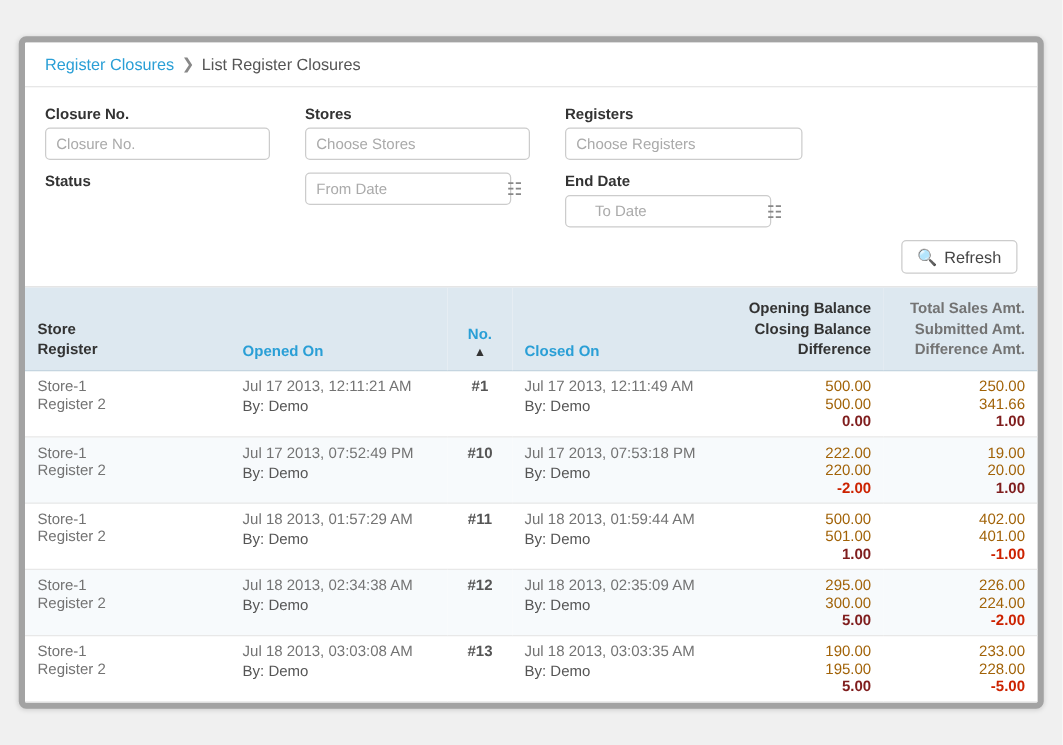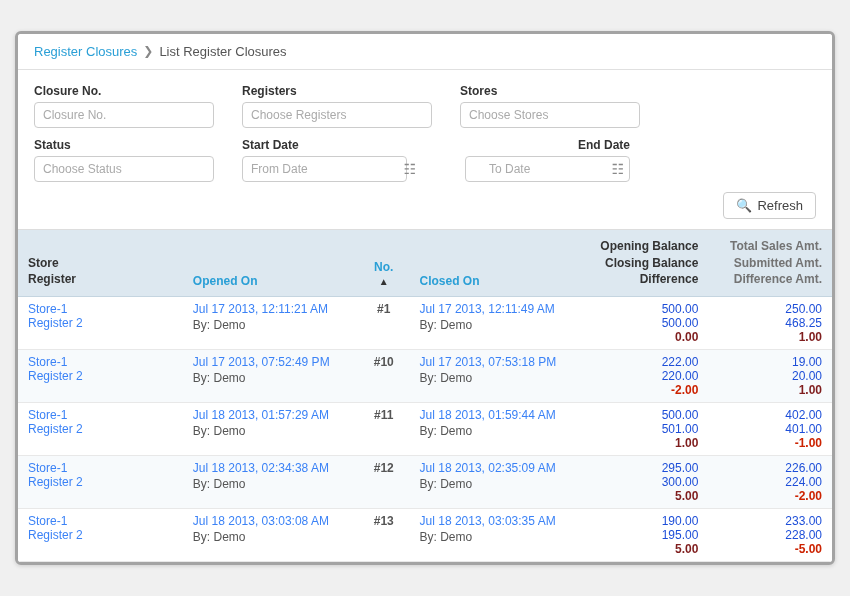--- a/index.html
+++ b/index.html
@@ -9,21 +9,21 @@
       background: #f0f0f0;
       display: flex;
       justify-content: center;
       align-items: center;
       min-height: 596px;
       width: 850px;
     }
     .container {
       width: 820px;
       background: #fff;
-      border: 3px solid #a3a3a3;
+      border: 5px solid #a3a3a3;
       border-radius: 6px;
       overflow: hidden;
       box-shadow: 0 1px 4px rgba(0,0,0,0.15);
     }
     
     .breadcrumb {
       padding: 10px 16px;
       background: #fff;
       border-bottom: 1px solid #e0e0e0;
       display: flex;
@@ -74,21 +74,21 @@
       background: #fff;
     }
     .filter-group input::placeholder {
       color: #aaa;
     }
     .fg-closure { width: 180px; }
     .fg-stores { width: 180px; }
     .fg-registers { width: 190px; }
     .fg-status { width: 180px; }
     .fg-start { width: 180px; }
-    .fg-end { width: 180px; align-items: flex-end; }
+    .fg-end { width: 180px; }
     .date-input-wrap {
       position: relative;
       display: flex;
       align-items: center;
     }
     .date-input-wrap input {
       width: 100%;
       padding-right: 28px;
     }
     .date-icon {
@@ -154,25 +154,25 @@
       padding: 5px 10px;
       font-size: 12px;
       vertical-align: top;
     }
     .td-store { width: 160px; }
     .td-opened { width: 170px; }
     .td-no { width: 50px; text-align: center; }
     .td-closed { width: 170px; }
     .td-balance { width: 120px; text-align: right; }
     .td-sales { width: 120px; text-align: right; }
-    .cell-link { color: #3b82f6; cursor: pointer; display: block; }
+    .cell-link { color: #737373; cursor: pointer; display: block; }
     .cell-by { color: #555; display: block; margin-top: 2px; }
     .val-green { color: #7f1d1d; font-weight: bold; }
     .val-red { color: #cc2200; font-weight: bold; }
-    .val-normal { color: #1d4ed8; }
+    .val-normal { color: #a16207; }
     .no-badge {
       color: #555;
       font-weight: bold;
     }
     .th-two-line { line-height: 1.4; }
   </style>
 </head>
 <body>
 
 <div class="container">
@@ -182,36 +182,34 @@
     <span class="breadcrumb-separator">❯</span>
     <span class="breadcrumb-current">List Register Closures</span>
   </div>
 
   <div class="filter-section">
     <div class="filter-row">
       <div class="filter-group fg-closure">
         <label>Closure No.</label>
         <input type="text" placeholder="Closure No." style="">
       </div>
+      <div class="filter-group fg-stores">
+        <label>Stores</label>
+        <input type="text" placeholder="Choose Stores" style="">
+      </div>
       <div class="filter-group fg-registers">
         <label>Registers</label>
         <input type="text" placeholder="Choose Registers" style="">
-      </div>
-      <div class="filter-group fg-stores">
-        <label>Stores</label>
-        <input type="text" placeholder="Choose Stores" style="">
       </div>
     </div>
     <div class="filter-row">
       <div class="filter-group fg-status">
         <label>Status</label>
-        <input type="text" placeholder="Choose Status" style="">
       </div>
       <div class="filter-group fg-start">
-        <label>Start Date</label>
         <div class="date-input-wrap">
           <input type="text" style="width: 165px;" placeholder="From Date">
           <span class="date-icon">☷</span>
         </div>
       </div>
       <div class="filter-group fg-end">
         <label>End Date</label>
         <div class="date-input-wrap">
           <input type="text" style="width: 165px; padding-left: 23px;" placeholder="To Date">
           <span class="date-icon">☷</span>
@@ -265,21 +263,21 @@
         <span class="cell-link">Jul 17 2013, 12:11:49 AM</span>
         <span class="cell-by">By: Demo</span>
       </td>
       <td class="td-balance">
         <span class="val-normal" style="display:block;">500.00</span>
         <span class="val-normal" style="display:block;">500.00</span>
         <span class="val-green" style="display:block;">0.00</span>
       </td>
       <td class="td-sales">
         <span class="val-normal" style="display:block;">250.00</span>
-        <span class="val-normal" style="display:block;">468.25</span>
+        <span class="val-normal" style="display:block;">341.66</span>
         <span class="val-green" style="display:block;">1.00</span>
       </td>
     </tr>
           <tr>
       <td class="td-store">
         <span class="cell-link">Store-1</span>
         <span class="cell-link">Register 2</span>
       </td>
       <td class="td-opened">
         <span class="cell-link">Jul 17 2013, 07:52:49 PM</span>

